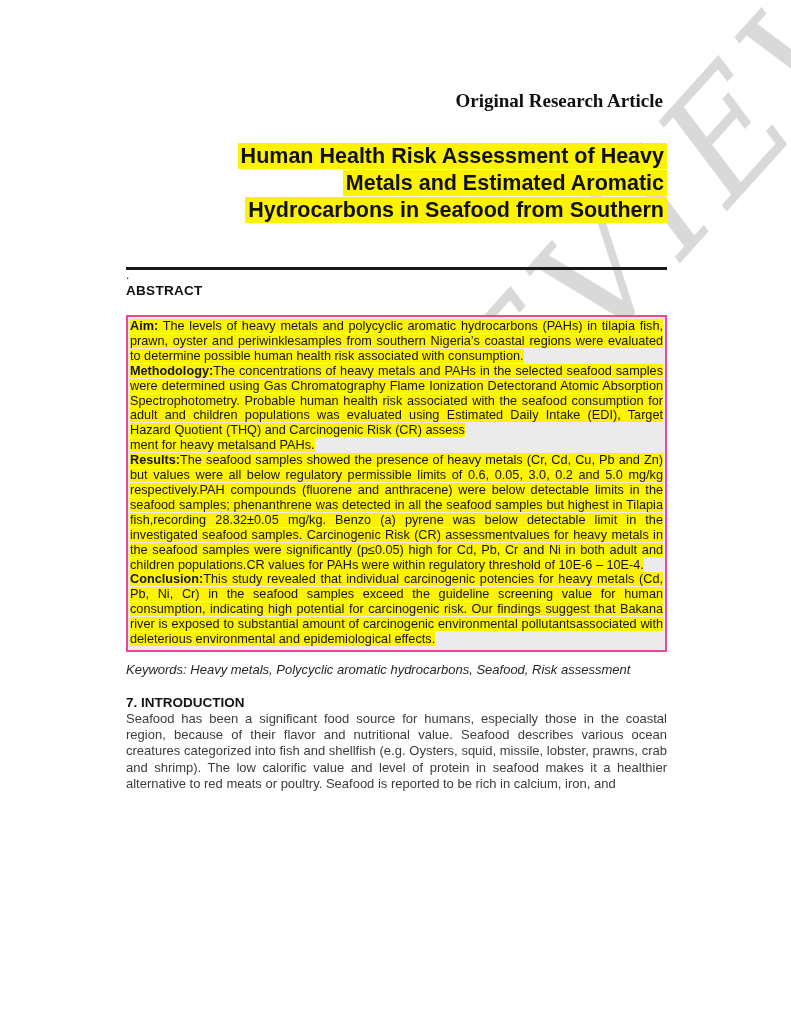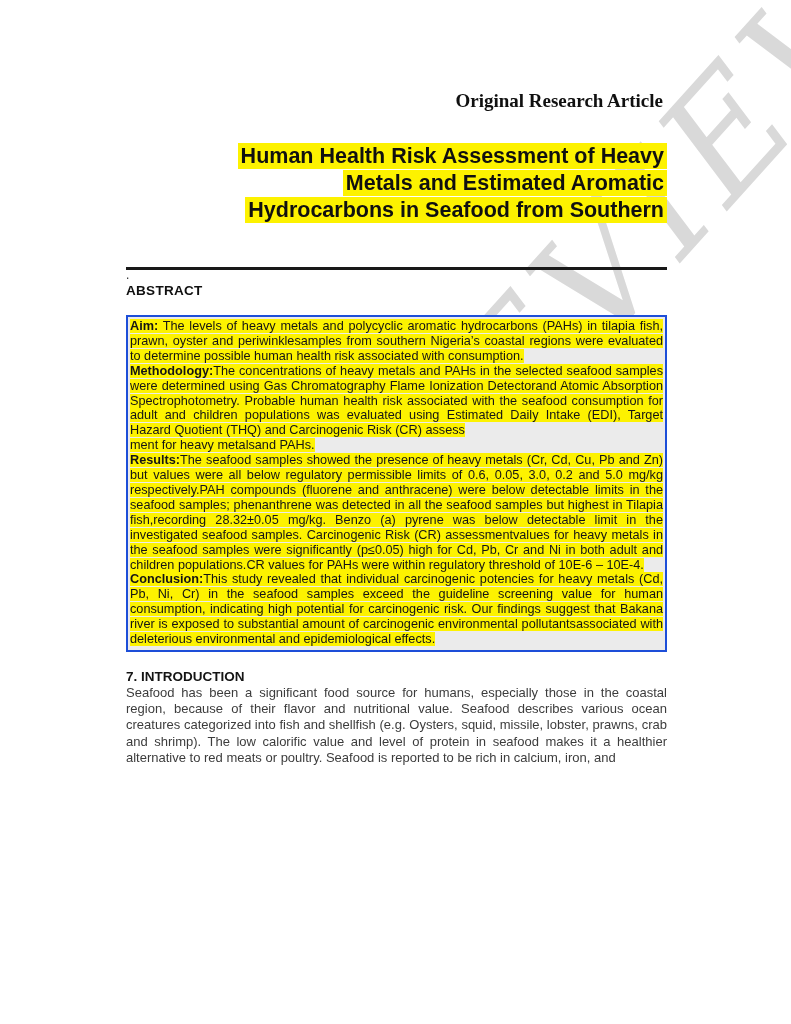--- a/index.html
+++ b/index.html
@@ -71,21 +71,21 @@
     font-size:13.5px;
     line-height:16px;
     font-weight:bold;
     letter-spacing:0.3px;
     color:#101010;
   }
   .abstract-box{
     margin-top:16px;
     box-sizing:border-box;
     width:100%;
-    border:2px solid #1d4ed8;
+    border:2px solid #ec4899;
     background:var(--box-bg);
     padding:2px 2px 3px 2px;
   }
   .abs-para{
     margin:0;
     text-align:justify;
     font-size:12.7px;
     line-height:14.9px;
     color:#141414;
   }
@@ -137,18 +137,19 @@
 
   <div class="abstract-heading">ABSTRACT</div>
 
   <div class="abstract-box">
     <p class="abs-para"><span class="hl"><b class="abs-label">Aim:</b><span> The levels of heavy metals and polycyclic aromatic hydrocarbons (PAHs) in tilapia fish, prawn, oyster and periwinklesamples from southern Nigeria’s coastal regions were evaluated to determine possible human health risk associated with consumption.</span></span></p>
     <p class="abs-para"><span class="hl"><b class="abs-label">Methodology:</b><span>The concentrations of heavy metals and PAHs in the selected seafood samples were determined using Gas Chromatography Flame Ionization Detectorand Atomic Absorption Spectrophotometry. Probable human health risk associated with the seafood consumption for adult and children populations was evaluated using Estimated Daily Intake (EDI), Target Hazard Quotient (THQ) and Carcinogenic Risk (CR) assess</span><br><span>ment for heavy metalsand PAHs.</span></span></p>
     <p class="abs-para"><span class="hl"><b class="abs-label">Results:</b><span>The seafood samples showed the presence of heavy metals (Cr, Cd, Cu, Pb and Zn) but values were all below regulatory permissible limits of 0.6, 0.05, 3.0, 0.2 and 5.0 mg/kg respectively.PAH compounds (fluorene and anthracene) were below detectable limits in the seafood samples; phenanthrene was detected in all the seafood samples but highest in Tilapia fish,recording 28.32±0.05 mg/kg. Benzo (a) pyrene was below detectable limit in the investigated seafood samples. Carcinogenic Risk (CR) assessmentvalues for heavy metals in the seafood samples were significantly (p≤0.05) high for Cd, Pb, Cr and Ni in both adult and children populations.CR values for PAHs were within regulatory threshold of 10E-6 – 10E-4.</span></span></p>
     <p class="abs-para"><span class="hl"><b class="abs-label">Conclusion:</b><span>This study revealed that individual carcinogenic potencies for heavy metals (Cd, Pb, Ni, Cr) in the seafood samples exceed the guideline screening value for human consumption, indicating high potential for carcinogenic risk. Our findings suggest that Bakana river is exposed to substantial amount of carcinogenic environmental pollutantsassociated with deleterious environmental and epidemiological effects.</span></span></p>
   </div>
 
+  <div class="keywords">Keywords: Heavy metals, Polycyclic aromatic hydrocarbons, Seafood, Risk assessment</div>
 
   <div class="intro-heading">7. INTRODUCTION</div>
 
   <div class="intro-para">Seafood has been a significant food source for humans, especially those in the coastal region, because of their flavor and nutritional value. Seafood describes various ocean creatures categorized into fish and shellfish (e.g. Oysters, squid, missile, lobster, prawns, crab and shrimp). The low calorific value and level of protein in seafood makes it a healthier alternative to red meats or poultry. Seafood is reported to be rich in calcium, iron, and</div>
 
 </div>
 
 </body></html>

